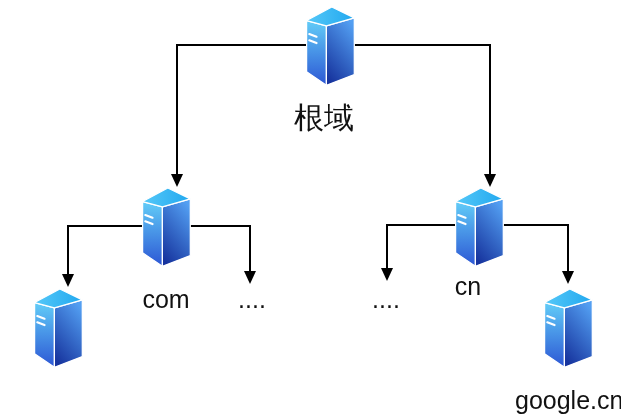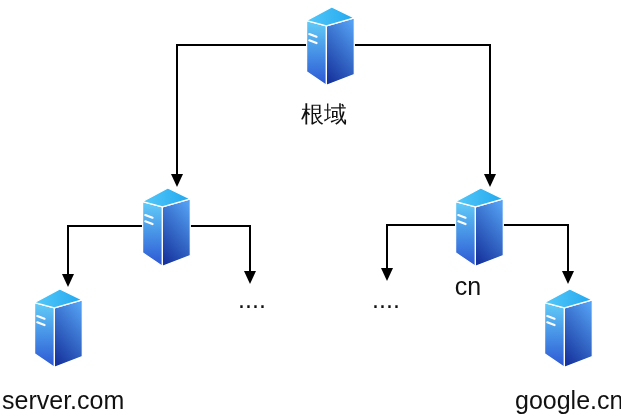--- a/index.html
+++ b/index.html
@@ -13,21 +13,21 @@
   #connectors{position:absolute;left:0;top:0;}
   .server{position:absolute;width:54px;height:86px;}
   .label{
     position:absolute;
     color:#111111;
     font-size:25px;
     line-height:1.15;
     white-space:nowrap;
   }
   .label.centered{transform:translateX(-50%);}
-  .label.cjk{font-size:23px;}
+  .label.cjk{font-size:30px;}
   #defs-svg{position:absolute;width:0;height:0;overflow:hidden;}
 </style>
 </head>
 <body>
 
 <div id="canvas">
 
   <svg id="defs-svg" aria-hidden="true">
     <defs>
       <linearGradient id="gT" x1="0" y1="0" x2="1" y2="0">
@@ -81,19 +81,19 @@
       <use href="#srv" xlink:href="#srv"></use>
     </svg>
   <svg class="server" style="left:31px;top:287px" viewBox="0 0 60 95">
       <use href="#srv" xlink:href="#srv"></use>
     </svg>
   <svg class="server" style="left:541px;top:287px" viewBox="0 0 60 95">
       <use href="#srv" xlink:href="#srv"></use>
     </svg>
 
   <div class="label centered cjk" style="left:324px;top:101px">根域</div>
+  <div class="label centered" style="left:166px;top:285px">com</div>
   <div class="label centered" style="left:252px;top:285px">....</div>
   <div class="label centered" style="left:386px;top:285px">....</div>
   <div class="label centered" style="left:468px;top:272px">cn</div>
-  <div class="label" style="left:2px;top:386px">server.com</div>
   <div class="label" style="left:515px;top:386px">google.cn</div>
 
 </div>
 
 </body></html>

